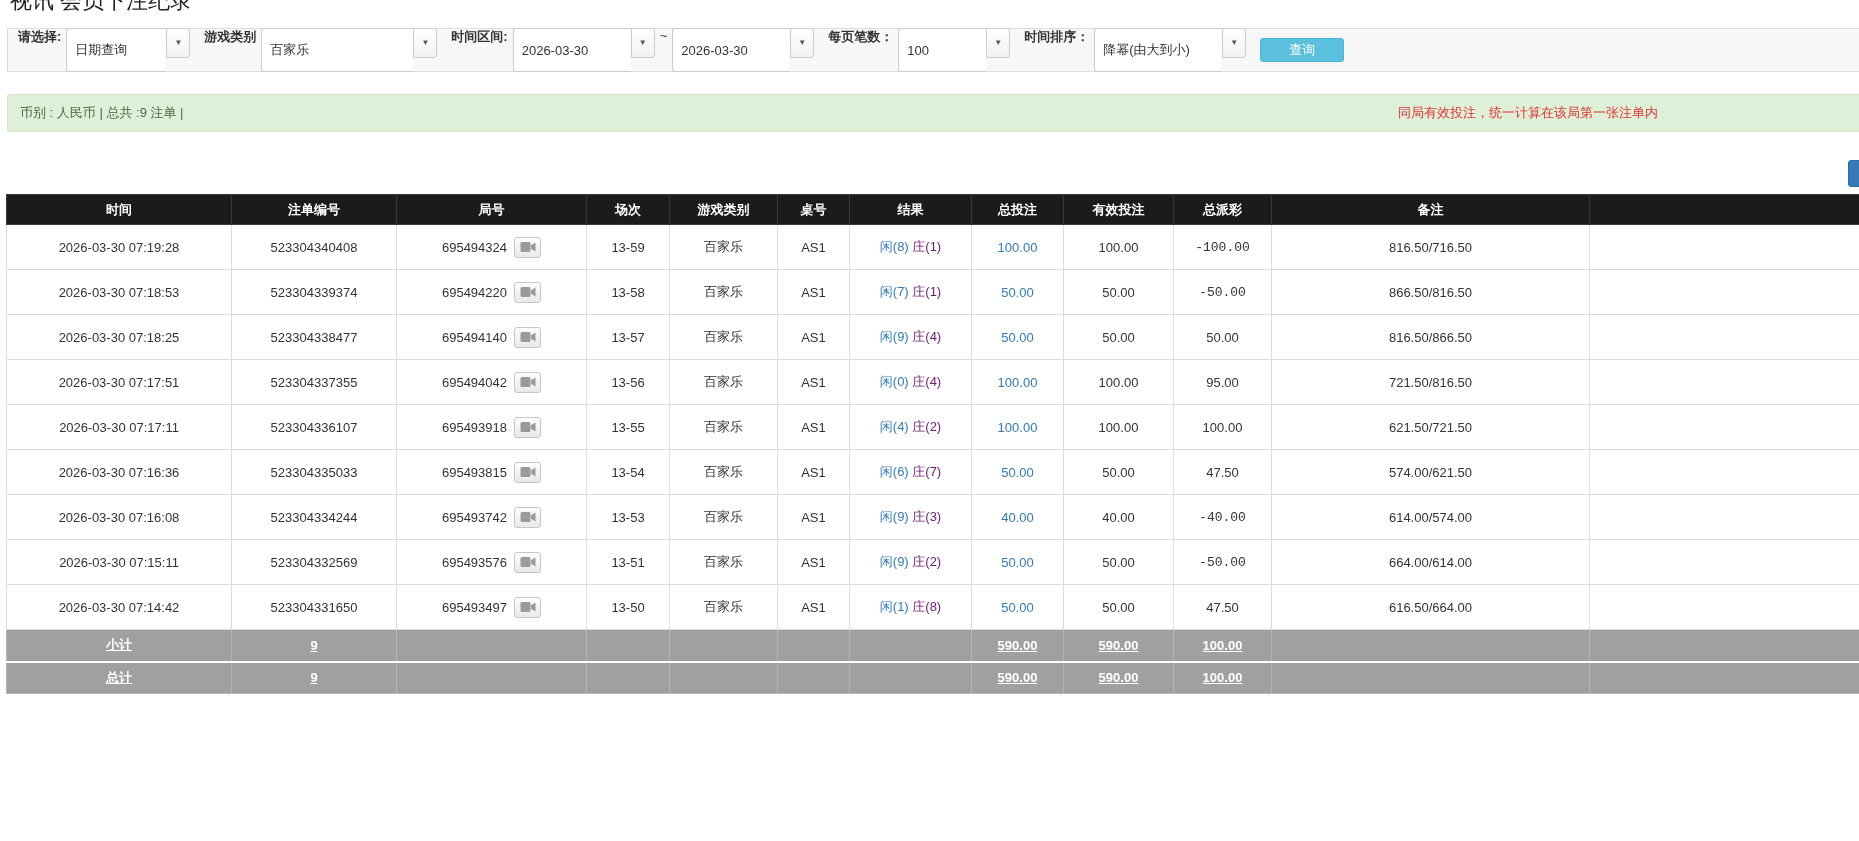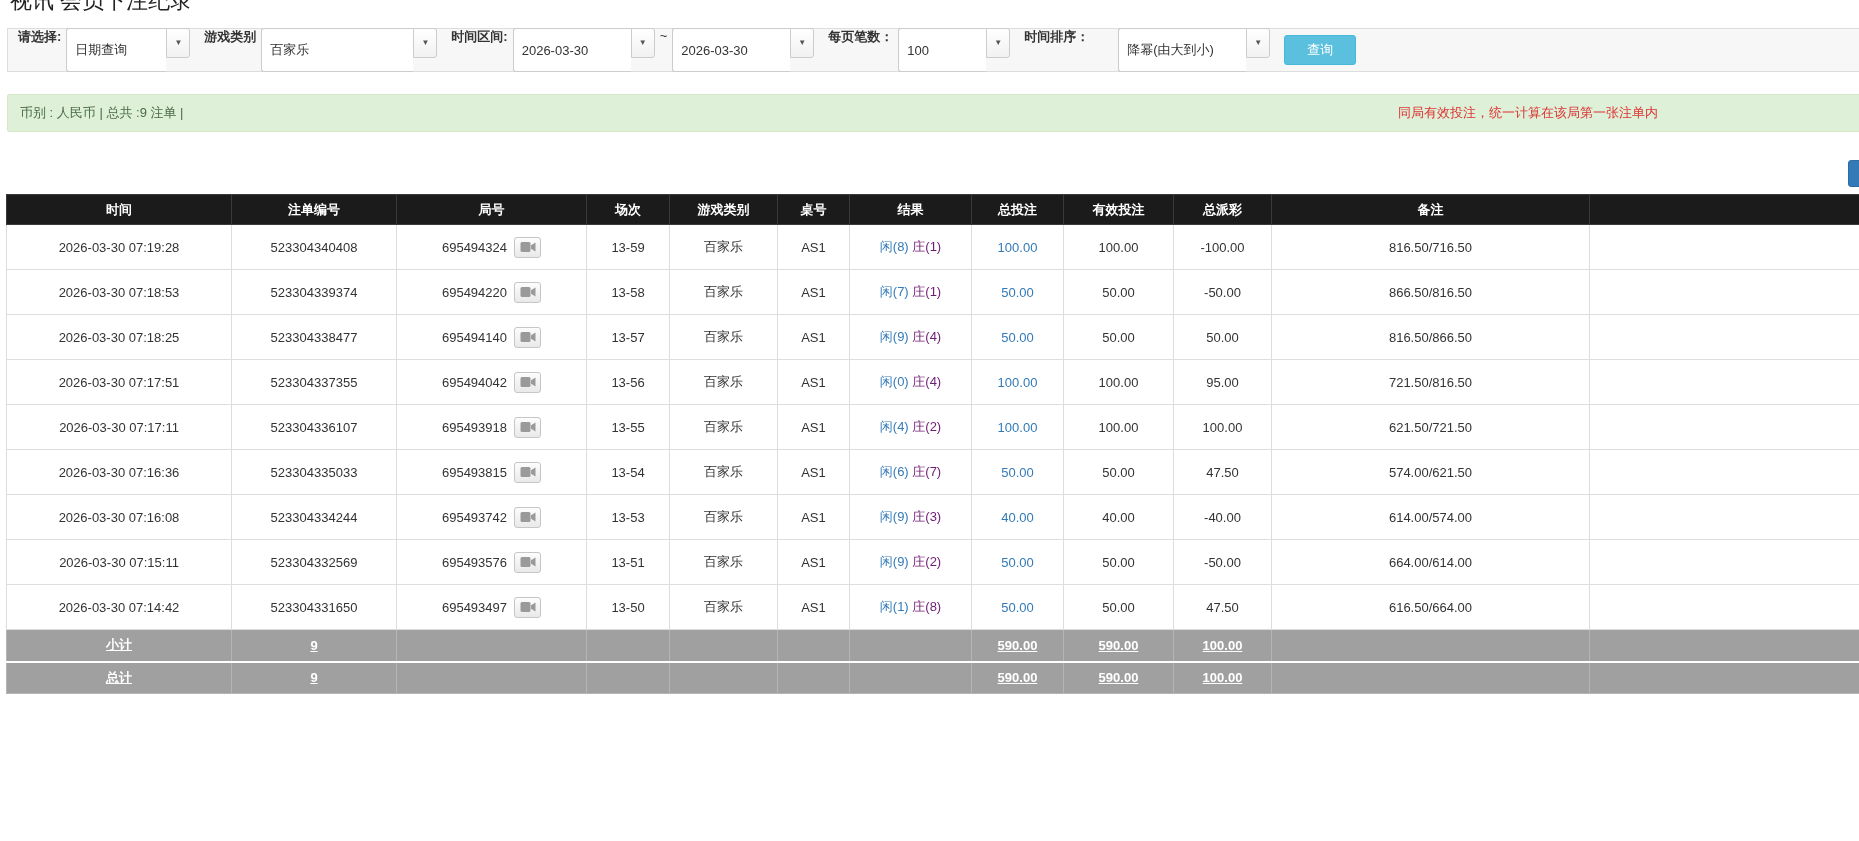--- a/index.html
+++ b/index.html
@@ -34,25 +34,25 @@
     border-radius:3px 0 0 3px;
   }
   .combo .dd {
     width:24px; height:30px; border:1px solid #ccc;
     background:linear-gradient(#ffffff,#f1f1f1);
     border-radius:0 3px 3px 0; cursor:pointer; padding:0;
     display:flex; align-items:center; justify-content:center;
   }
   .caret { font-size:8px; color:#555; line-height:1; }
   .w-query { width:100px; } .w-game { width:152px; }
-  .w-date { width:118px; } .w-per { width:88px; } .w-sort { width:128px;margin-left:24px; }
+  .w-date { width:118px; } .w-per { width:88px; } .w-sort { width:128px; }
   .range-sep { font-size:13px; color:#333; }
   .btn-search {
     background:#5bc0de; border:1px solid #46b8da; color:#fff;
-    font-size:13px; padding:0 22px; height:30px; border-radius:3px;
+    font-size:13px; padding:0 28px; height:24px; border-radius:3px;
     cursor:pointer; font-family:"Liberation Sans",sans-serif;
   }
 
   
   .summary-bar {
     margin-top:22px; width:1898px; position:relative;
     background:#dff0d8; border:1px solid #d6e9c6; border-radius:2px;
     padding:10px 12px; font-size:13px; color:#4a6b4a; height:38px;
     display:flex; align-items:center;
   }
@@ -84,21 +84,21 @@
     height:45px; padding:0 4px; background:#fff; overflow:hidden; white-space:nowrap;
   }
   tr.foot-row td {
     background:#a0a0a0; color:#fff; font-weight:bold; height:32px;
     border-color:#b5b5b5; font-size:13px;text-decoration:underline;
   }
   tr.foot-row + tr.foot-row td { border-top:2px solid #fff; }
   .player { color:#337ab7; }
   .banker { color:#701a75; }
   .bet-link { color:#337ab7; cursor:pointer; }
-  td.neg { color:#dd3333; }
+  td.neg { color:#dd3333;font-family:Liberation Mono, monospace; }
   .icon-btn {
     display:inline-flex; align-items:center; justify-content:center;
     width:27px; height:21px; border:1px solid #c6c6c6; border-radius:3px;
     background:linear-gradient(#fdfdfd,#e9e9e9); margin-left:7px;
     vertical-align:middle; cursor:pointer;
   }
   .round-num { vertical-align:middle; }
 </style>
 </head>
 <body>

